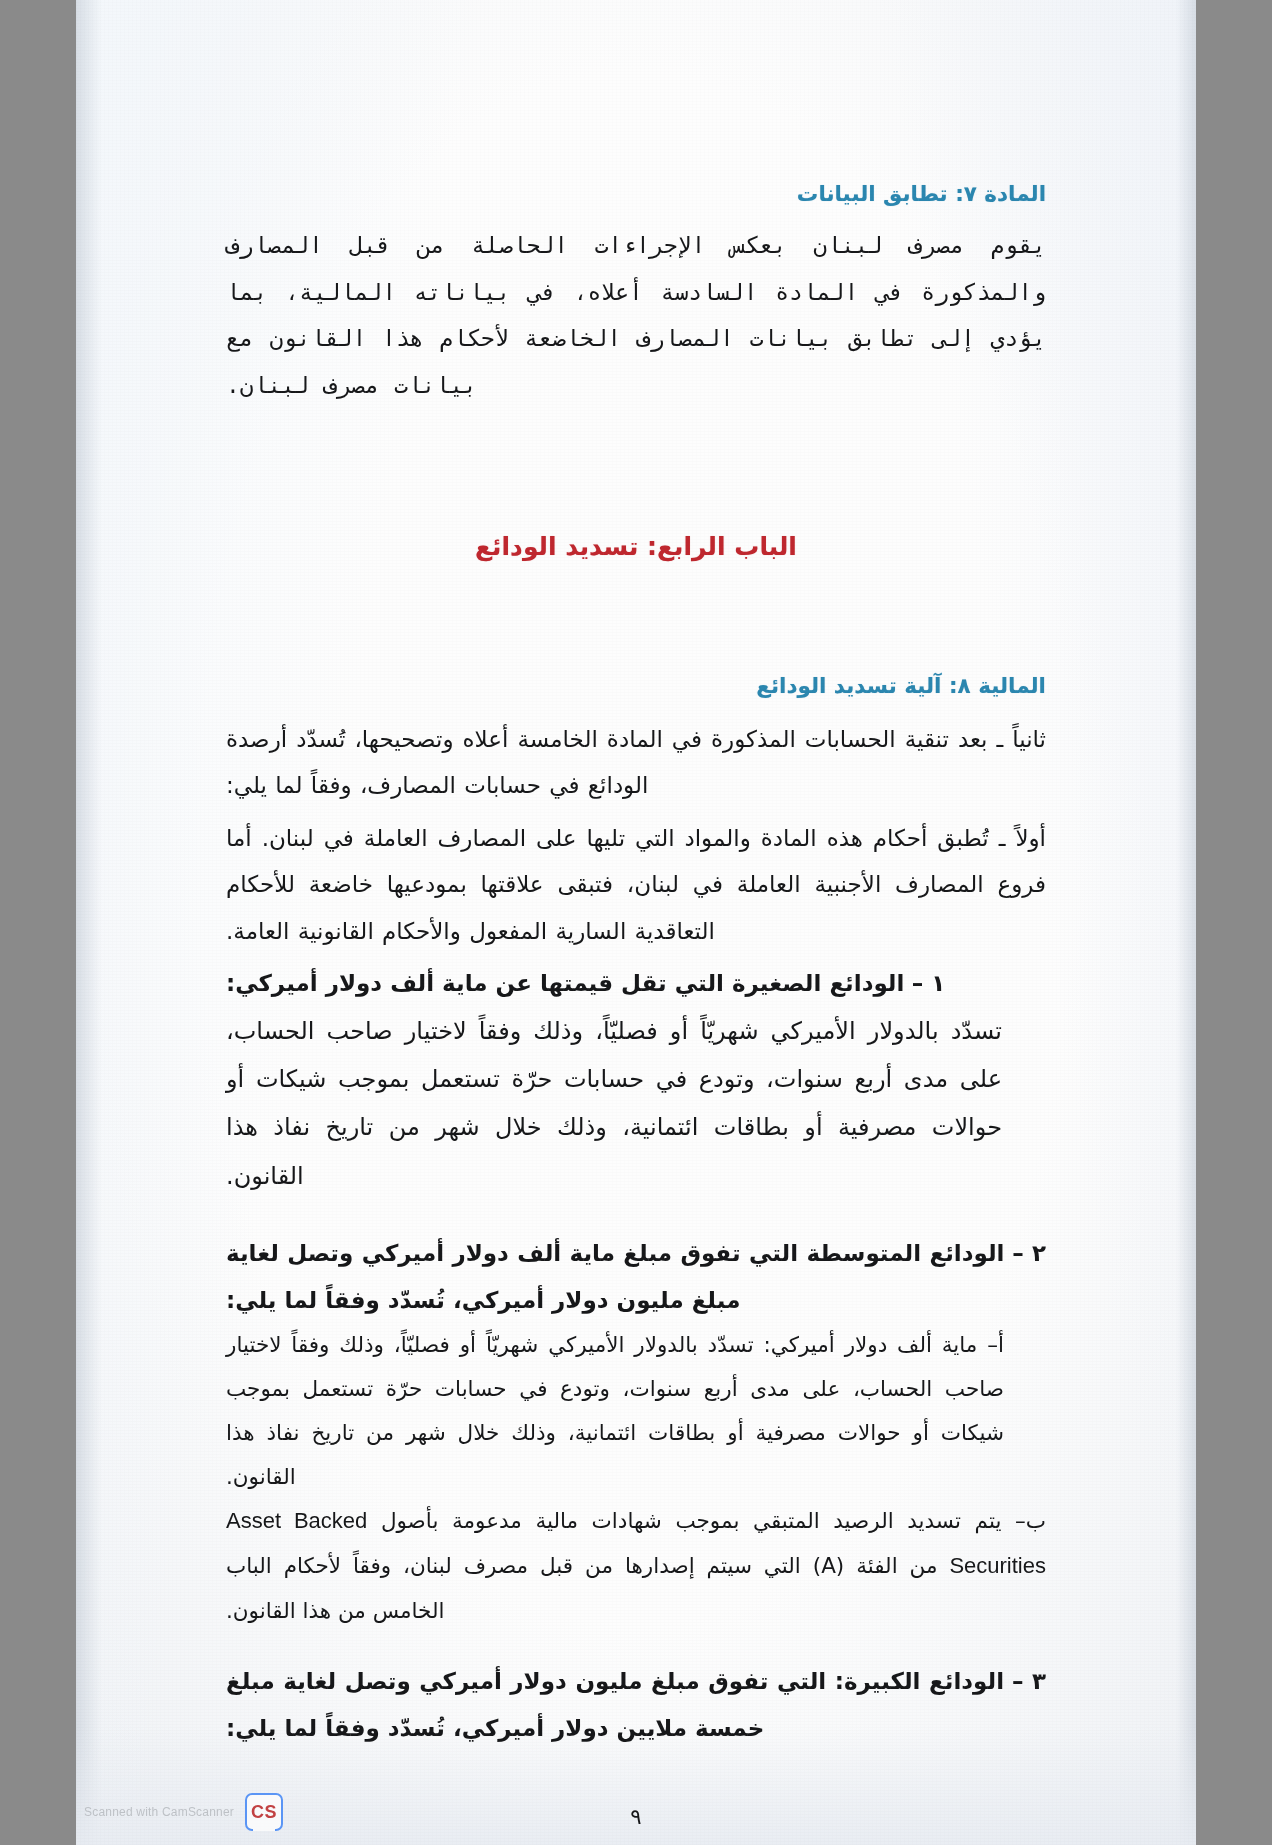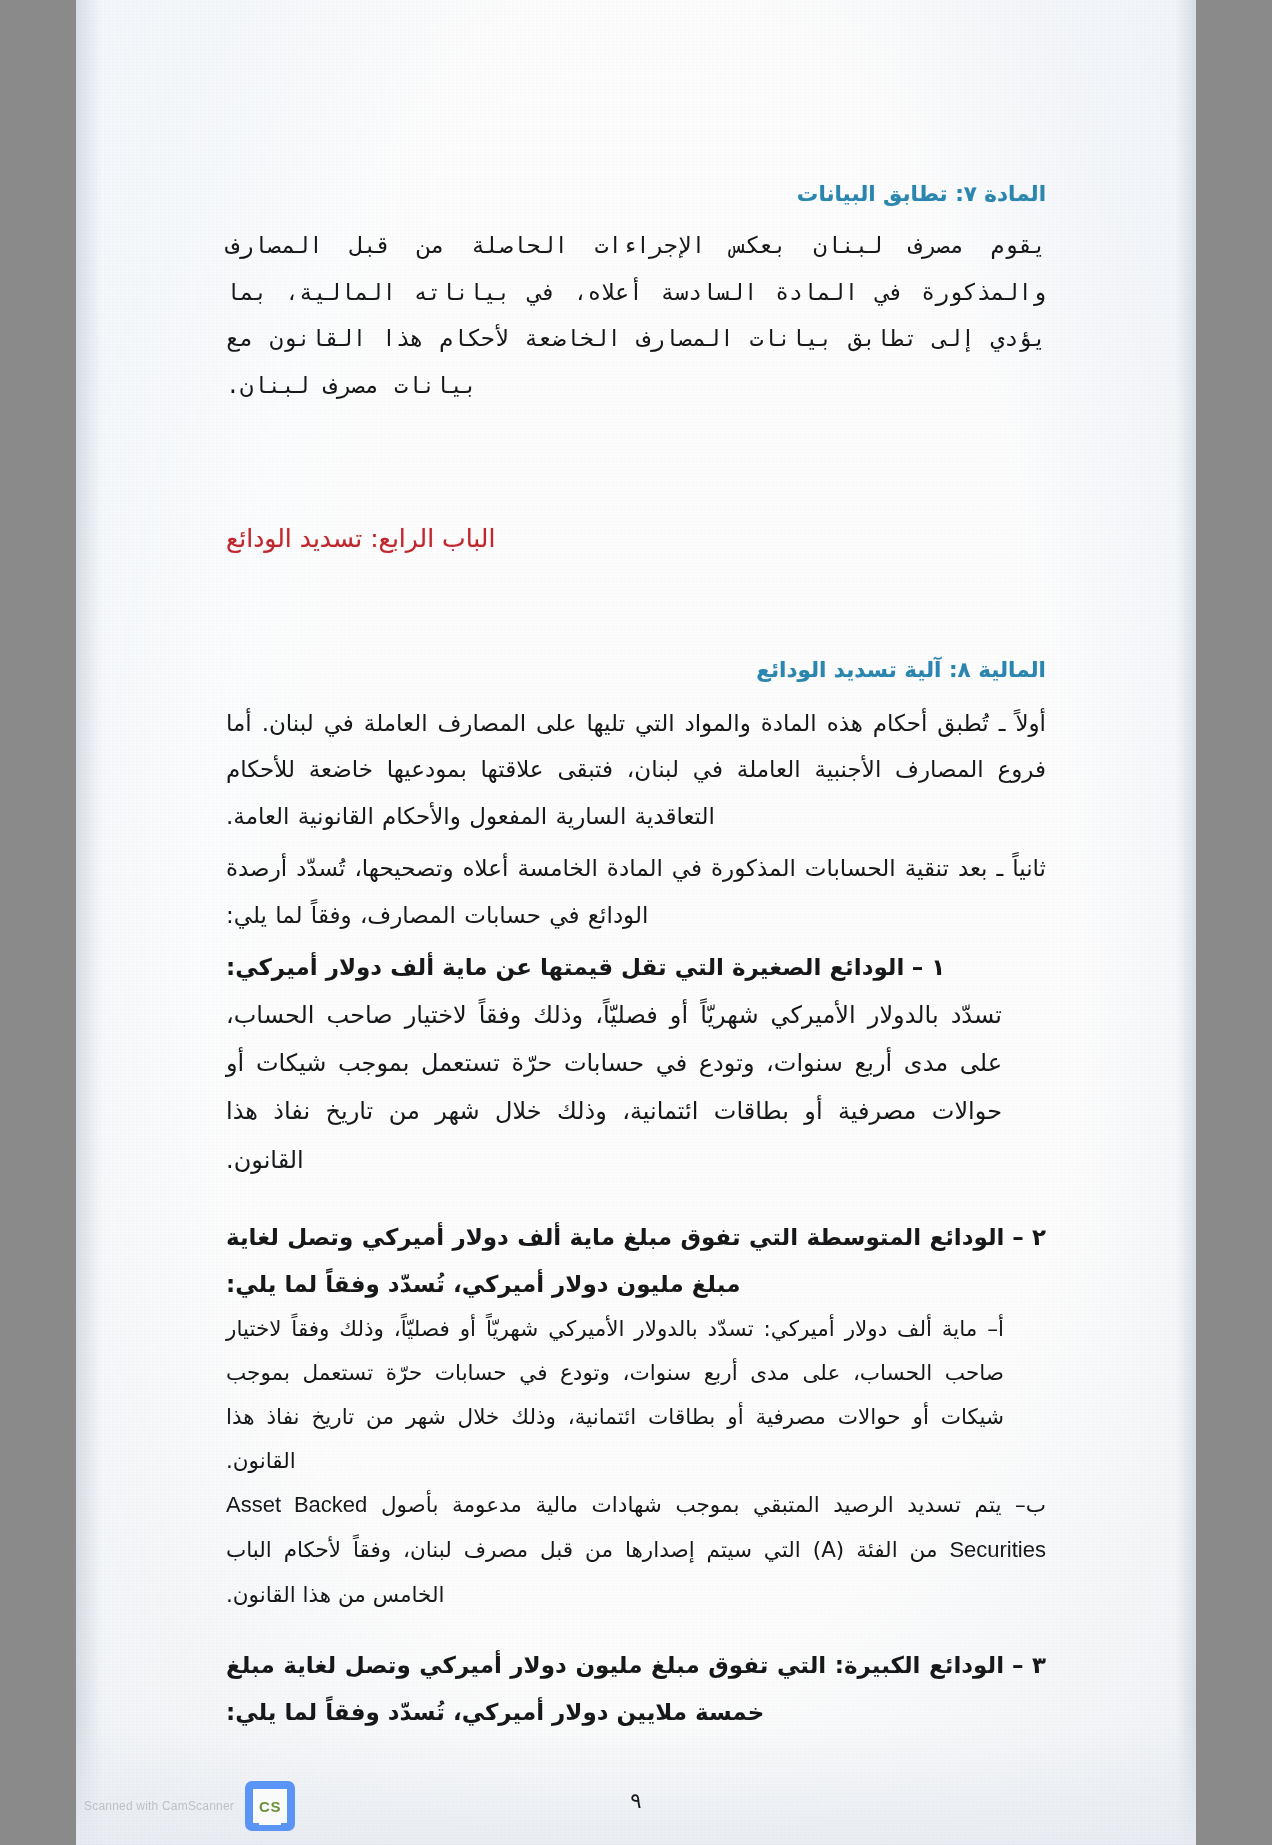--- a/index.html
+++ b/index.html
@@ -72,25 +72,25 @@
     font-weight: bold;
     font-size: 21.5px;
     letter-spacing: 0px;
     margin: 0 0 14px 0;
     line-height: 1.5;
     color: #2b87b0;
     text-shadow: 0 0 1px rgba(43,135,176,0.35);
   }
 
   .chapter-heading {
-    text-align: left;
-    font-weight: normal;
+    text-align: center;
+    font-weight: bold;
     font-size: 25px;
     color: #c0282f;
-    margin: 0;
+    margin: 8px;
     line-height: 1.5;
     text-shadow: 0 0 1px rgba(192,40,47,0.35);
   }
 
   
   p.body {
     text-align: justify;
     text-align-last: left;
     font-size: 23px;
     line-height: 2.02;
@@ -171,29 +171,29 @@
     display: flex;
     align-items: center;
     gap: 11px;
     z-index: 6;
     opacity: 0.82;
   }
 
   .cs-logo {
     width: 34px;
     height: 34px;
-    border: 8px solid #3b82f6;
+    border: 2px solid #3b82f6;
     border-radius: 7px;
     display: flex;
     align-items: center;
     justify-content: center;
     font-family: "Liberation Sans", sans-serif;
     font-weight: bold;
-    font-size: 15px;
-    color: #4d7c0f;
+    font-size: 18px;
+    color: #b91c1c;
     letter-spacing: 0.5px;
     position: relative;
     background: #fdfdfd;
   }
   .cs-logo::after {
     content: "";
     position: absolute;
     bottom: -2px;
     left: 6px;
     right: 6px;
@@ -241,23 +241,23 @@
     <p class="body first">يقوم مصرف لبنان بعكس الإجراءات الحاصلة من قبل المصارف والمذكورة في المادة السادسة أعلاه، في بياناته المالية، بما يؤدي إلى تطابق بيانات المصارف الخاضعة لأحكام هذا القانون مع بيانات مصرف لبنان.</p>
 
     <div class="gap-1"></div>
 
     <h1 class="chapter-heading">الباب الرابع: تسديد الودائع</h1>
 
     <div class="gap-2"></div>
 
     <h2 class="section-heading">المالية ٨: آلية تسديد الودائع</h2>
 
+    <p class="body">ثانياً ـ بعد تنقية الحسابات المذكورة في المادة الخامسة أعلاه وتصحيحها، تُسدّد أرصدة الودائع في حسابات المصارف، وفقاً لما يلي:</p>
+
     <p class="body">أولاً ـ تُطبق أحكام هذه المادة والمواد التي تليها على المصارف العاملة في لبنان. أما فروع المصارف الأجنبية العاملة في لبنان، فتبقى علاقتها بمودعيها خاضعة للأحكام التعاقدية السارية المفعول والأحكام القانونية العامة.</p>
-
-    <p class="body">ثانياً ـ بعد تنقية الحسابات المذكورة في المادة الخامسة أعلاه وتصحيحها، تُسدّد أرصدة الودائع في حسابات المصارف، وفقاً لما يلي:</p>
 
     <div class="item">
       <span class="item-lead">١ –</span>
       <span class="item-lead underl">الودائع الصغيرة</span><span class="item-lead"> التي تقل قيمتها عن ماية ألف دولار أميركي:</span>
     </div>
 
     <div class="indent-block">تسدّد بالدولار الأميركي شهريّاً أو فصليّاً، وذلك وفقاً لاختيار صاحب الحساب، على مدى أربع سنوات، وتودع في حسابات حرّة تستعمل بموجب شيكات أو حوالات مصرفية أو بطاقات ائتمانية، وذلك خلال شهر من تاريخ نفاذ هذا القانون.</div>
 
     <div class="item item-2-block">
       <span class="item-lead">٢ –</span>

